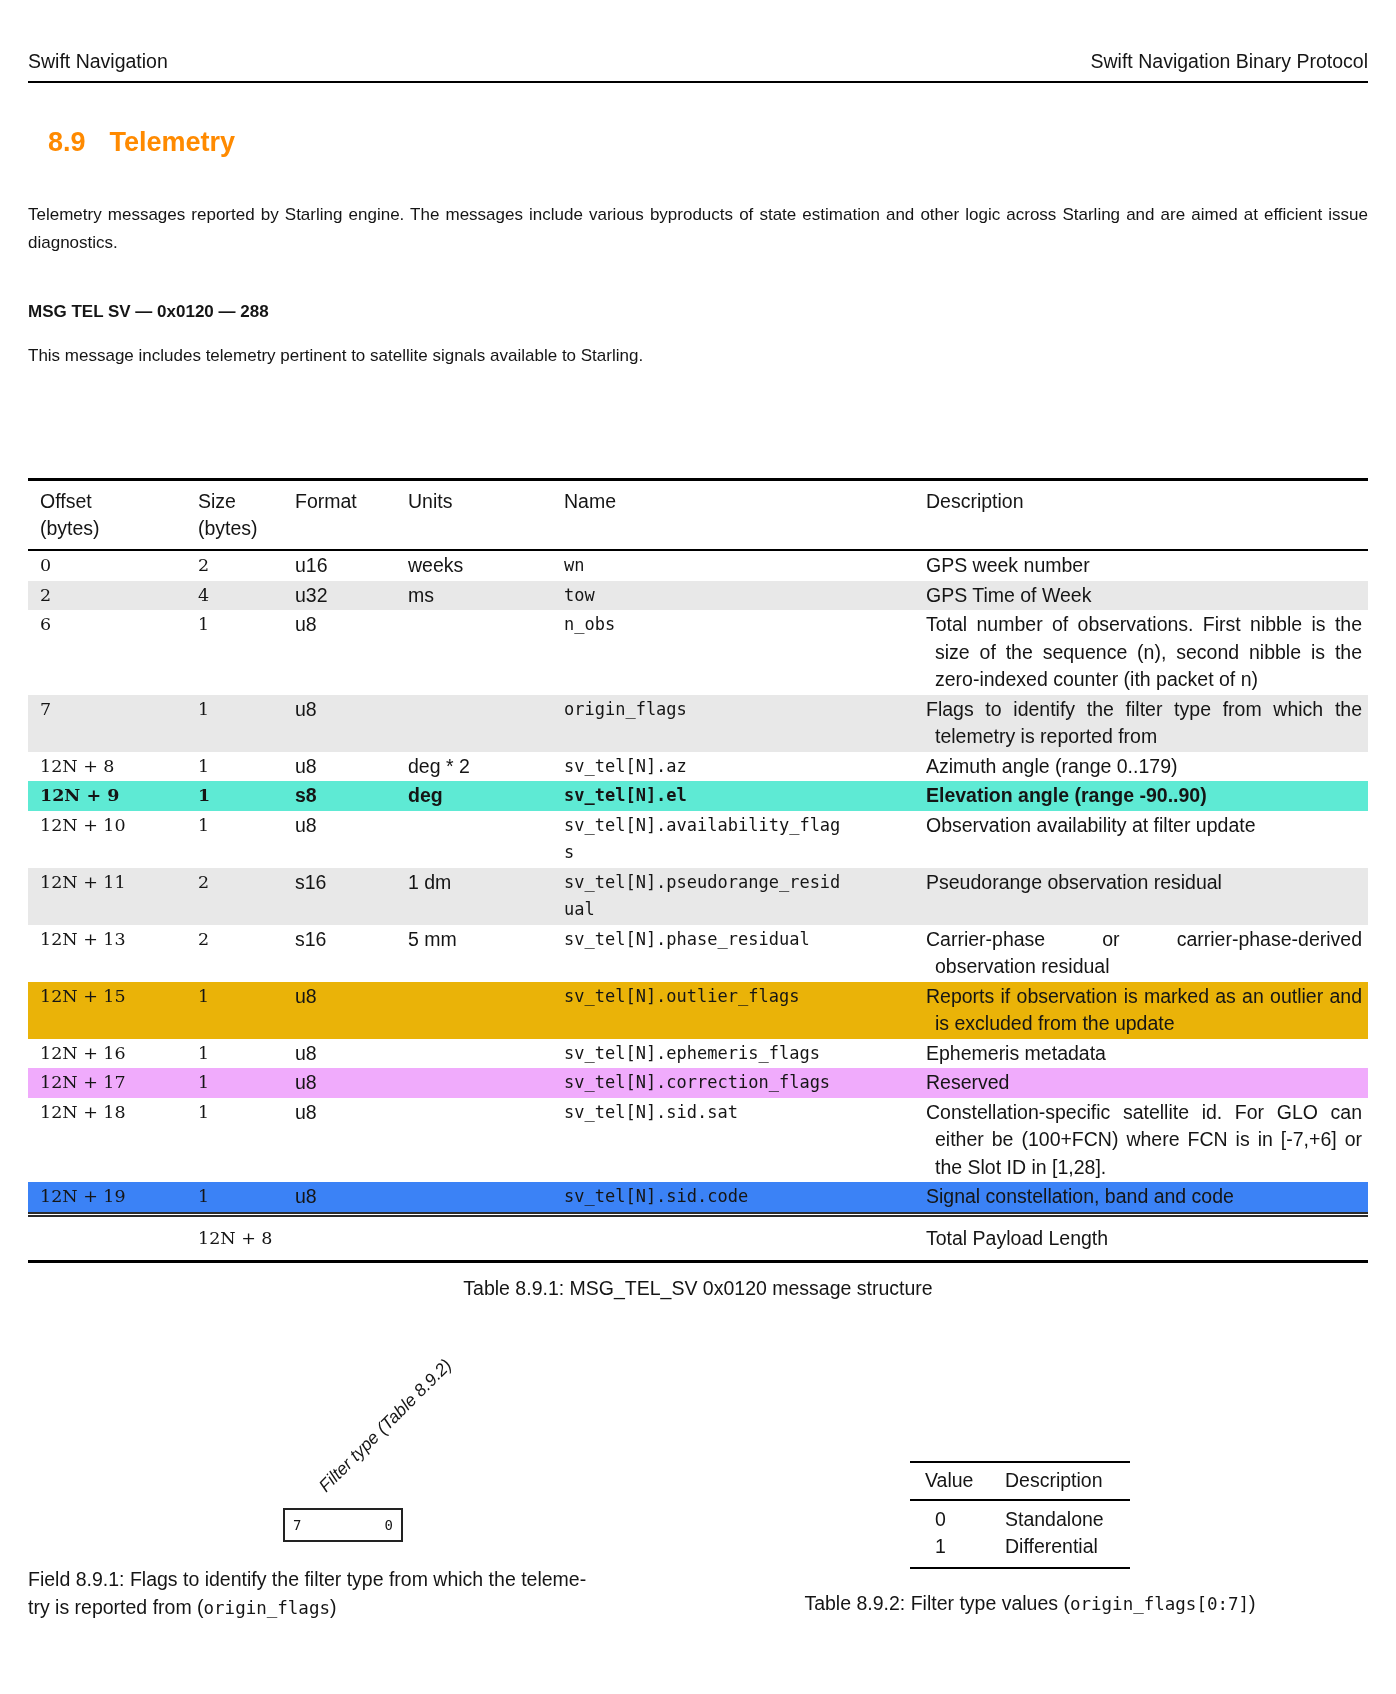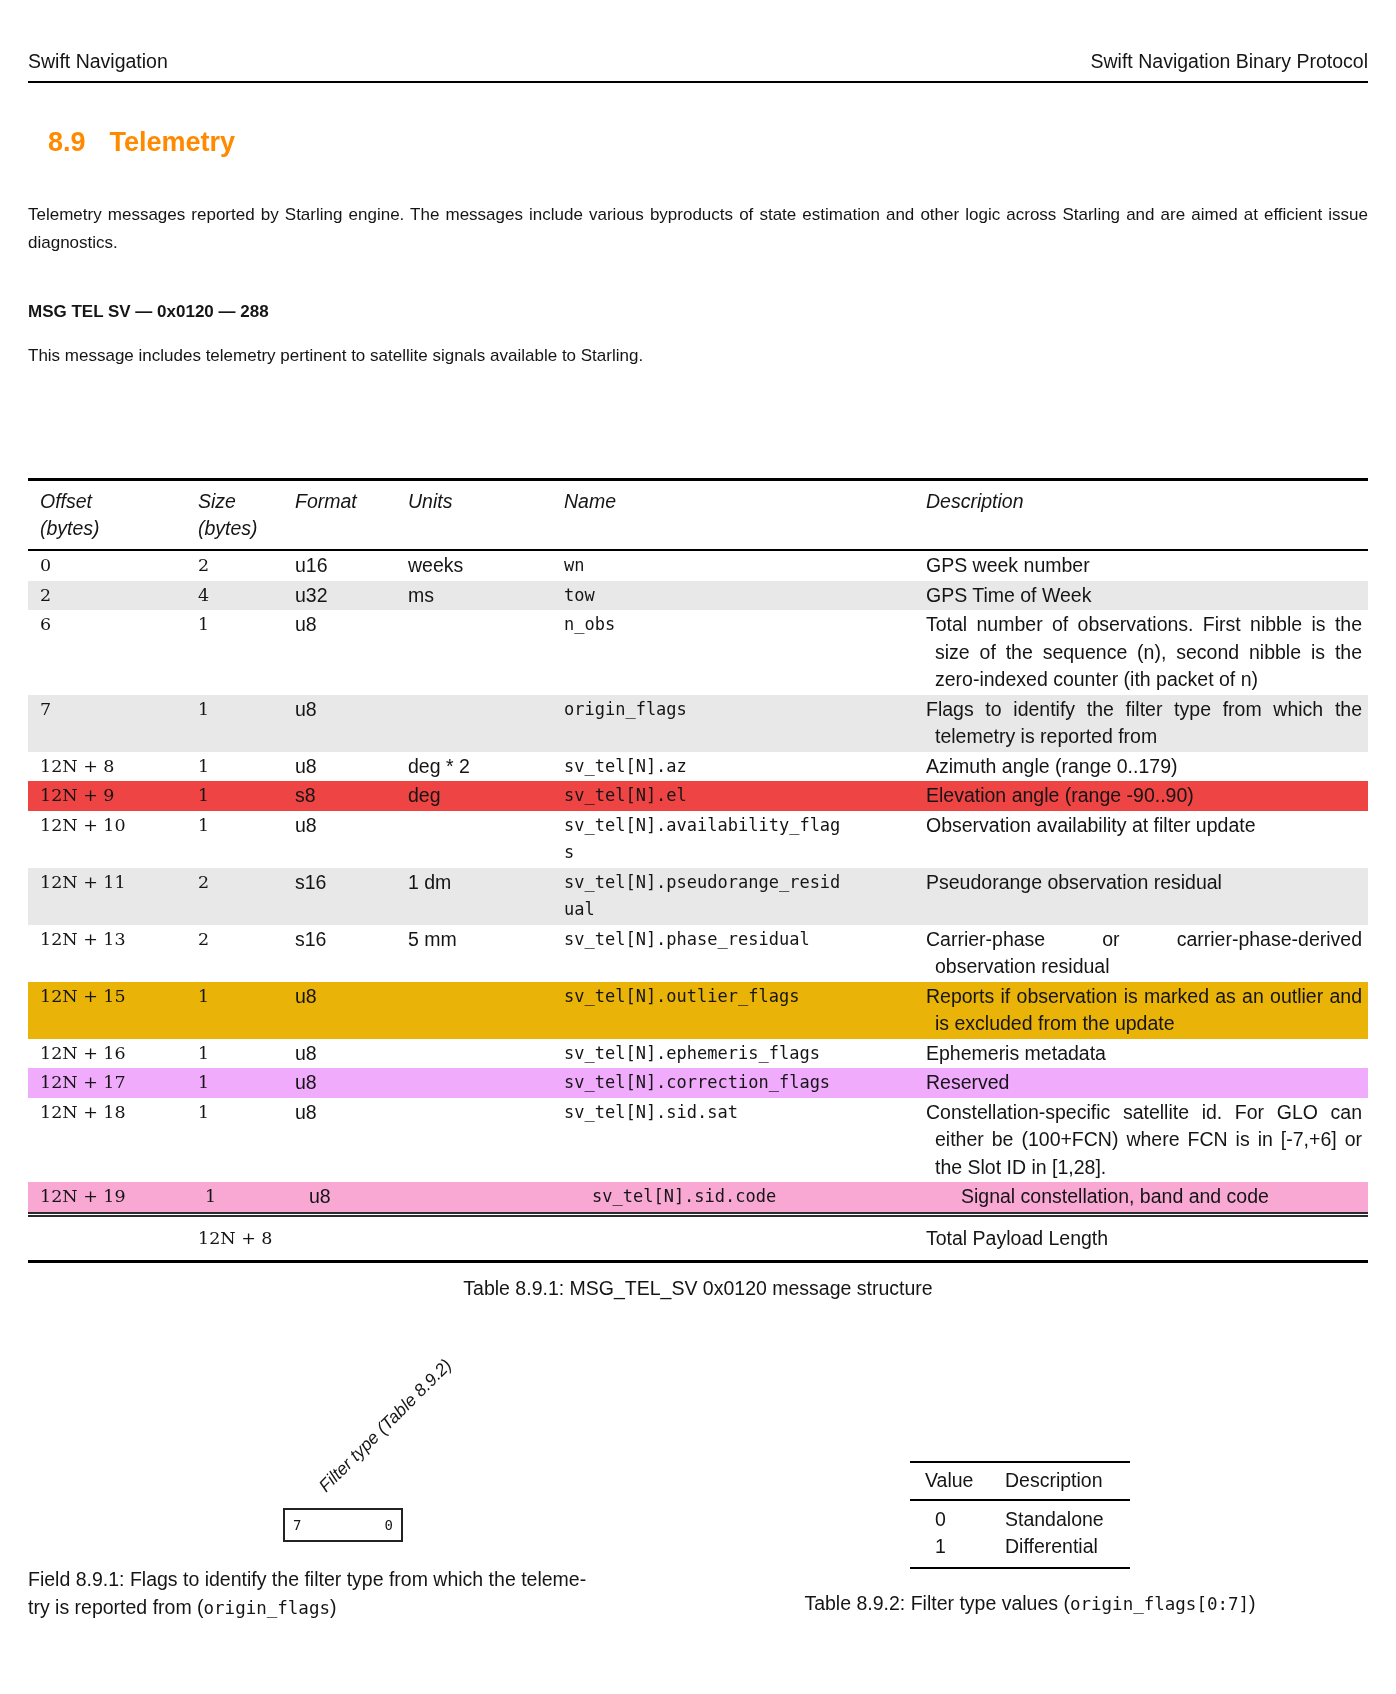--- a/index.html
+++ b/index.html
@@ -20,21 +20,21 @@
   .para{position:absolute; left:28px; width:1340px; font-size:17px; line-height:28px;}
   .intro{top:184px; text-align:justify;}
   .msg-title{top:281px; font-weight:bold;}
   .msg-desc{top:325px;}
 
   
   .msg-table{position:absolute; left:28px; top:478px; width:1340px;
     border-top:3px solid #000; border-bottom:3px solid #000; box-sizing:border-box;}
   .tgrid{display:grid; grid-template-columns:158px 97px 113px 156px 362px 1fr;}
   .thead{padding:7px 0 7px 12px; border-bottom:2px solid #000; font-size:19.5px; line-height:27px;}
-  .thead .hcell span{display:block;font-style:italic;}
+  .thead .hcell span{display:block;}
   .trow{padding:1px 0 1px 12px;}
   .trow.shaded{background:#E8E8E8;}
   .cell{font-size:19.5px; line-height:27.5px; align-self:start;}
   .c-offset,.c-size{font-family:"DejaVu Serif", serif; font-size:17.5px;}
   .c-name{font-family:"DejaVu Sans Mono", monospace; font-size:17px;}
   .name-inner{display:inline-block; width:282px; word-break:break-all;}
   .c-desc{text-align:justify; padding-right:6px; padding-left:9px; text-indent:-9px;}
   .tfoot{padding:8px 0 8px 12px; border-top:5px double #2b2b2b;}
 
   
@@ -141,21 +141,21 @@
           <div class="cell c-desc">Flags to identify the filter type from which the telemetry is reported from</div>
         </div>
         <div class="tgrid trow">
           <div class="cell c-offset">12N + 8</div>
           <div class="cell c-size">1</div>
           <div class="cell c-format">u8</div>
           <div class="cell c-units">deg * 2</div>
           <div class="cell c-name"><span class="name-inner">sv_tel[N].az</span></div>
           <div class="cell c-desc">Azimuth angle (range 0..179)</div>
         </div>
-        <div class="tgrid trow shaded" style="background: #ef4444;">
+        <div class="tgrid trow shaded" style="background: #5eead4; font-weight: bold;">
           <div class="cell c-offset">12N + 9</div>
           <div class="cell c-size">1</div>
           <div class="cell c-format">s8</div>
           <div class="cell c-units">deg</div>
           <div class="cell c-name"><span class="name-inner">sv_tel[N].el</span></div>
           <div class="cell c-desc">Elevation angle (range -90..90)</div>
         </div>
         <div class="tgrid trow">
           <div class="cell c-offset">12N + 10</div>
           <div class="cell c-size">1</div>
@@ -205,21 +205,21 @@
           <div class="cell c-desc">Reserved</div>
         </div>
         <div class="tgrid trow">
           <div class="cell c-offset">12N + 18</div>
           <div class="cell c-size">1</div>
           <div class="cell c-format">u8</div>
           <div class="cell c-units"></div>
           <div class="cell c-name"><span class="name-inner">sv_tel[N].sid.sat</span></div>
           <div class="cell c-desc">Constellation-specific satellite id. For GLO can either be (100+FCN) where FCN is in [-7,+6] or the Slot ID in [1,28].</div>
         </div>
-        <div class="tgrid trow shaded" style="background: #f9a8d4; gap: 7px;">
+        <div class="tgrid trow shaded" style="background: #3b82f6;">
           <div class="cell c-offset">12N + 19</div>
           <div class="cell c-size">1</div>
           <div class="cell c-format">u8</div>
           <div class="cell c-units"></div>
           <div class="cell c-name"><span class="name-inner">sv_tel[N].sid.code</span></div>
           <div class="cell c-desc">Signal constellation, band and code</div>
         </div>
       </div>
 
     <div class="tgrid tfoot">

